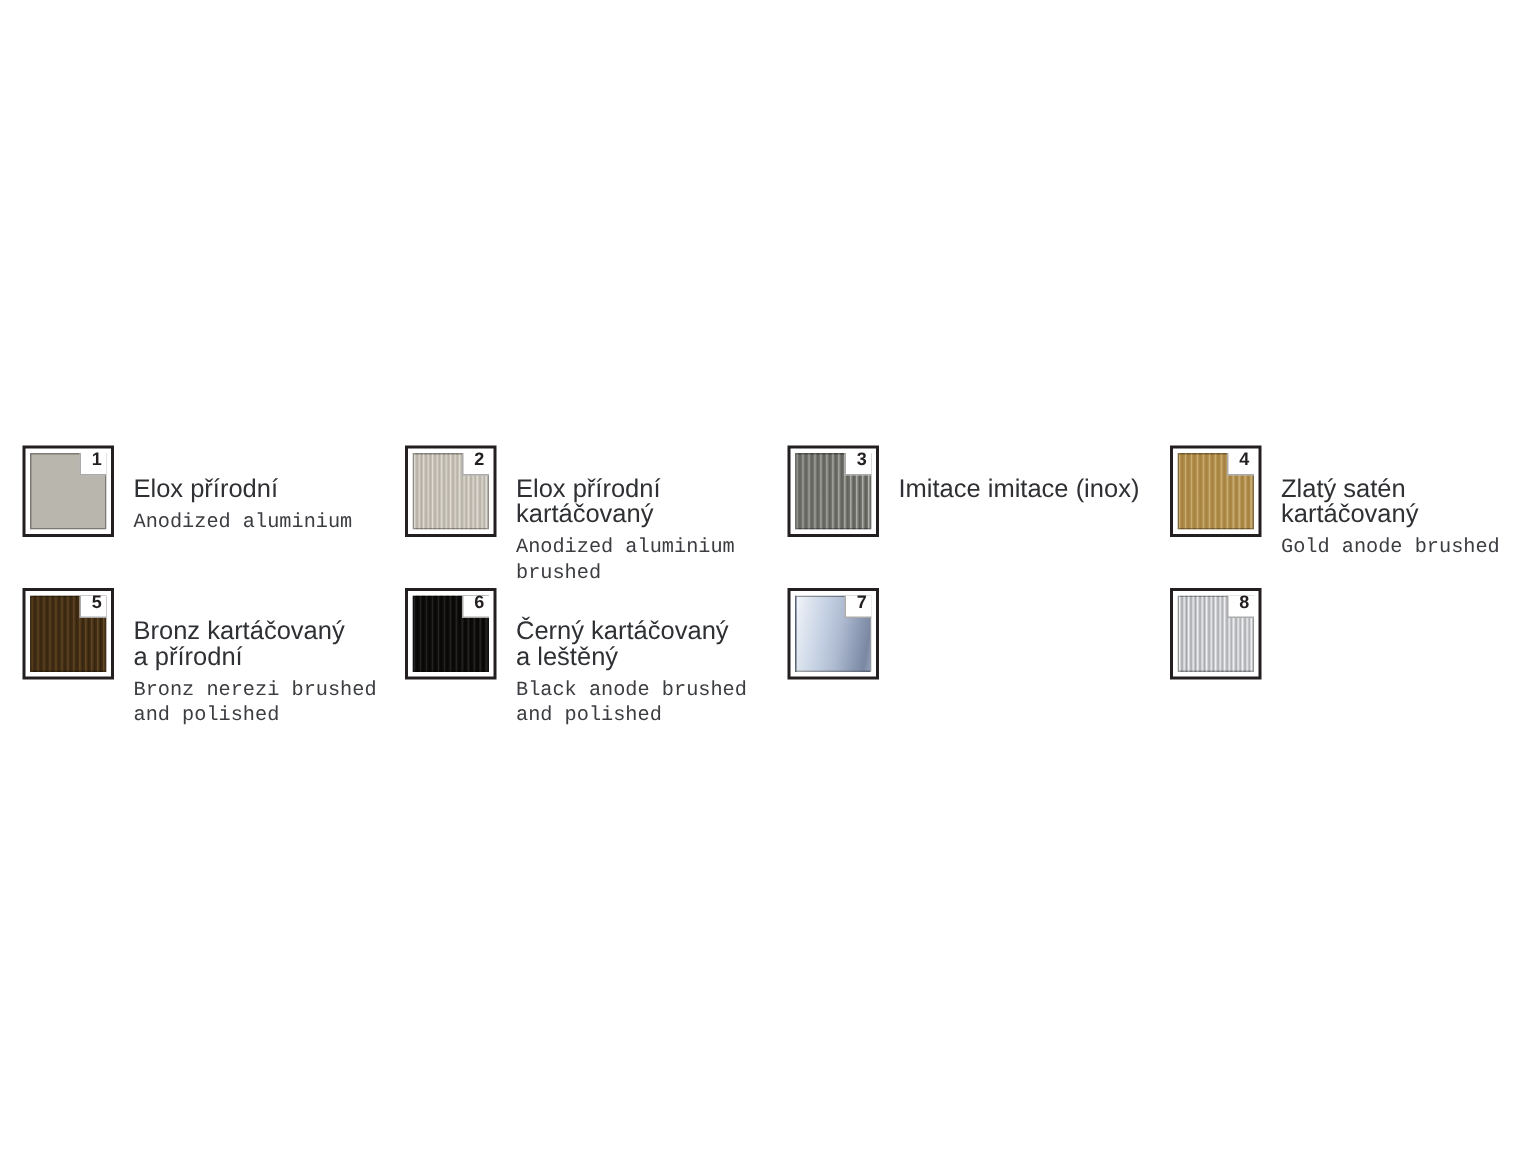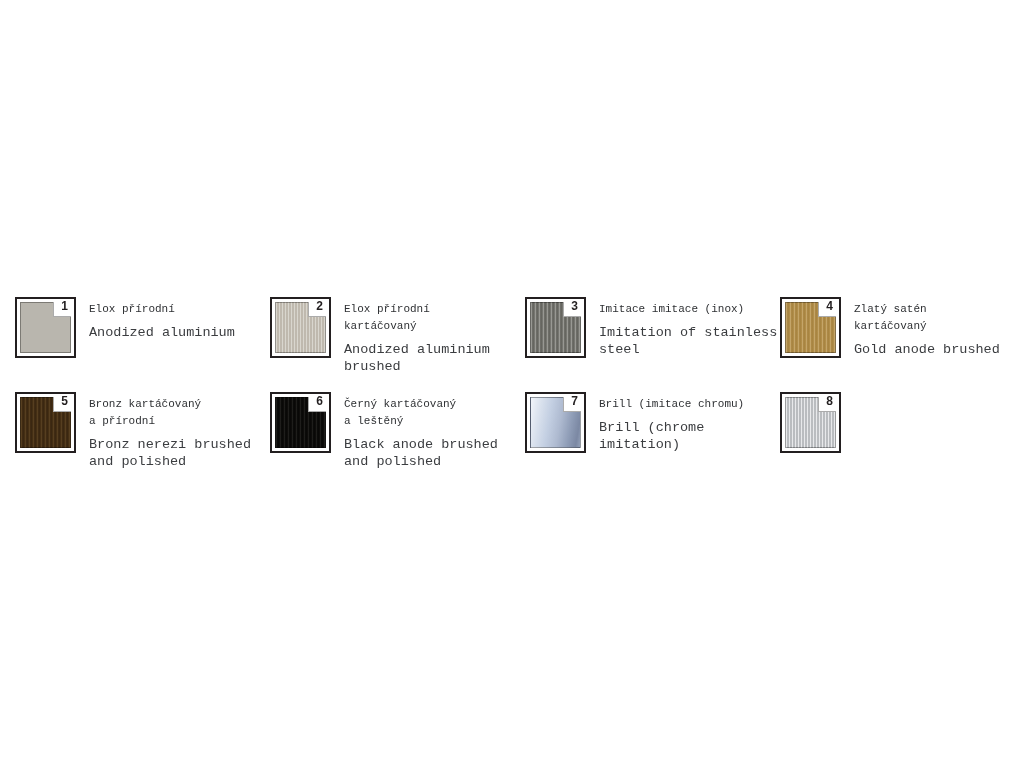--- a/index.html
+++ b/index.html
@@ -159,25 +159,26 @@
         rgba(255,255,255,0.0) 3px),
       #d3d5d8;
   }
 
   
   .labels {
     margin-left: 13px;
     padding-top: 4px;
   }
   .label-cs {
-    font-size: 11px;
+    font-size: 17px;
     line-height: 17px;
     color: #2e3033;
     white-space: pre-line;
-    font-family: Liberation Mono, monospace;
+    font-family: Liberation Sans, sans-serif;
+    margin-top: 16px;
   }
   .label-en {
     font-size: 13.5px;
     line-height: 17px;
     color: #3b3d40;
     white-space: pre-line;
     margin-top: 6px;
     font-family: Liberation Mono, monospace;
   }
 </style>
@@ -221,22 +222,20 @@
     <div class="legend-item">
       <div class="chip">
         <div class="chip-inner">
           <div class="chip-fill s-inox"></div>
           <div class="chip-notch"></div>
         </div>
         <div class="chip-num">3</div>
       </div>
       <div class="labels">
         <div class="label-cs">Imitace imitace (inox)</div>
-        <div class="label-en">Imitation of stainless
-steel</div>
       </div>
     </div>
 
     <div class="legend-item">
       <div class="chip">
         <div class="chip-inner">
           <div class="chip-fill s-gold"></div>
           <div class="chip-notch"></div>
         </div>
         <div class="chip-num">4</div>
@@ -281,24 +280,20 @@
     </div>
 
     <div class="legend-item">
       <div class="chip">
         <div class="chip-inner">
           <div class="chip-fill s-brill-chrome"></div>
           <div class="chip-notch"></div>
         </div>
         <div class="chip-num">7</div>
       </div>
-      <div class="labels">
-        <div class="label-cs">Brill (imitace chromu)</div>
-        <div class="label-en">Brill (chrome imitation)</div>
-      </div>
     </div>
 
     <div class="legend-item">
       <div class="chip">
         <div class="chip-inner">
           <div class="chip-fill s-scotch"></div>
           <div class="chip-notch"></div>
         </div>
         <div class="chip-num">8</div>
       </div>

